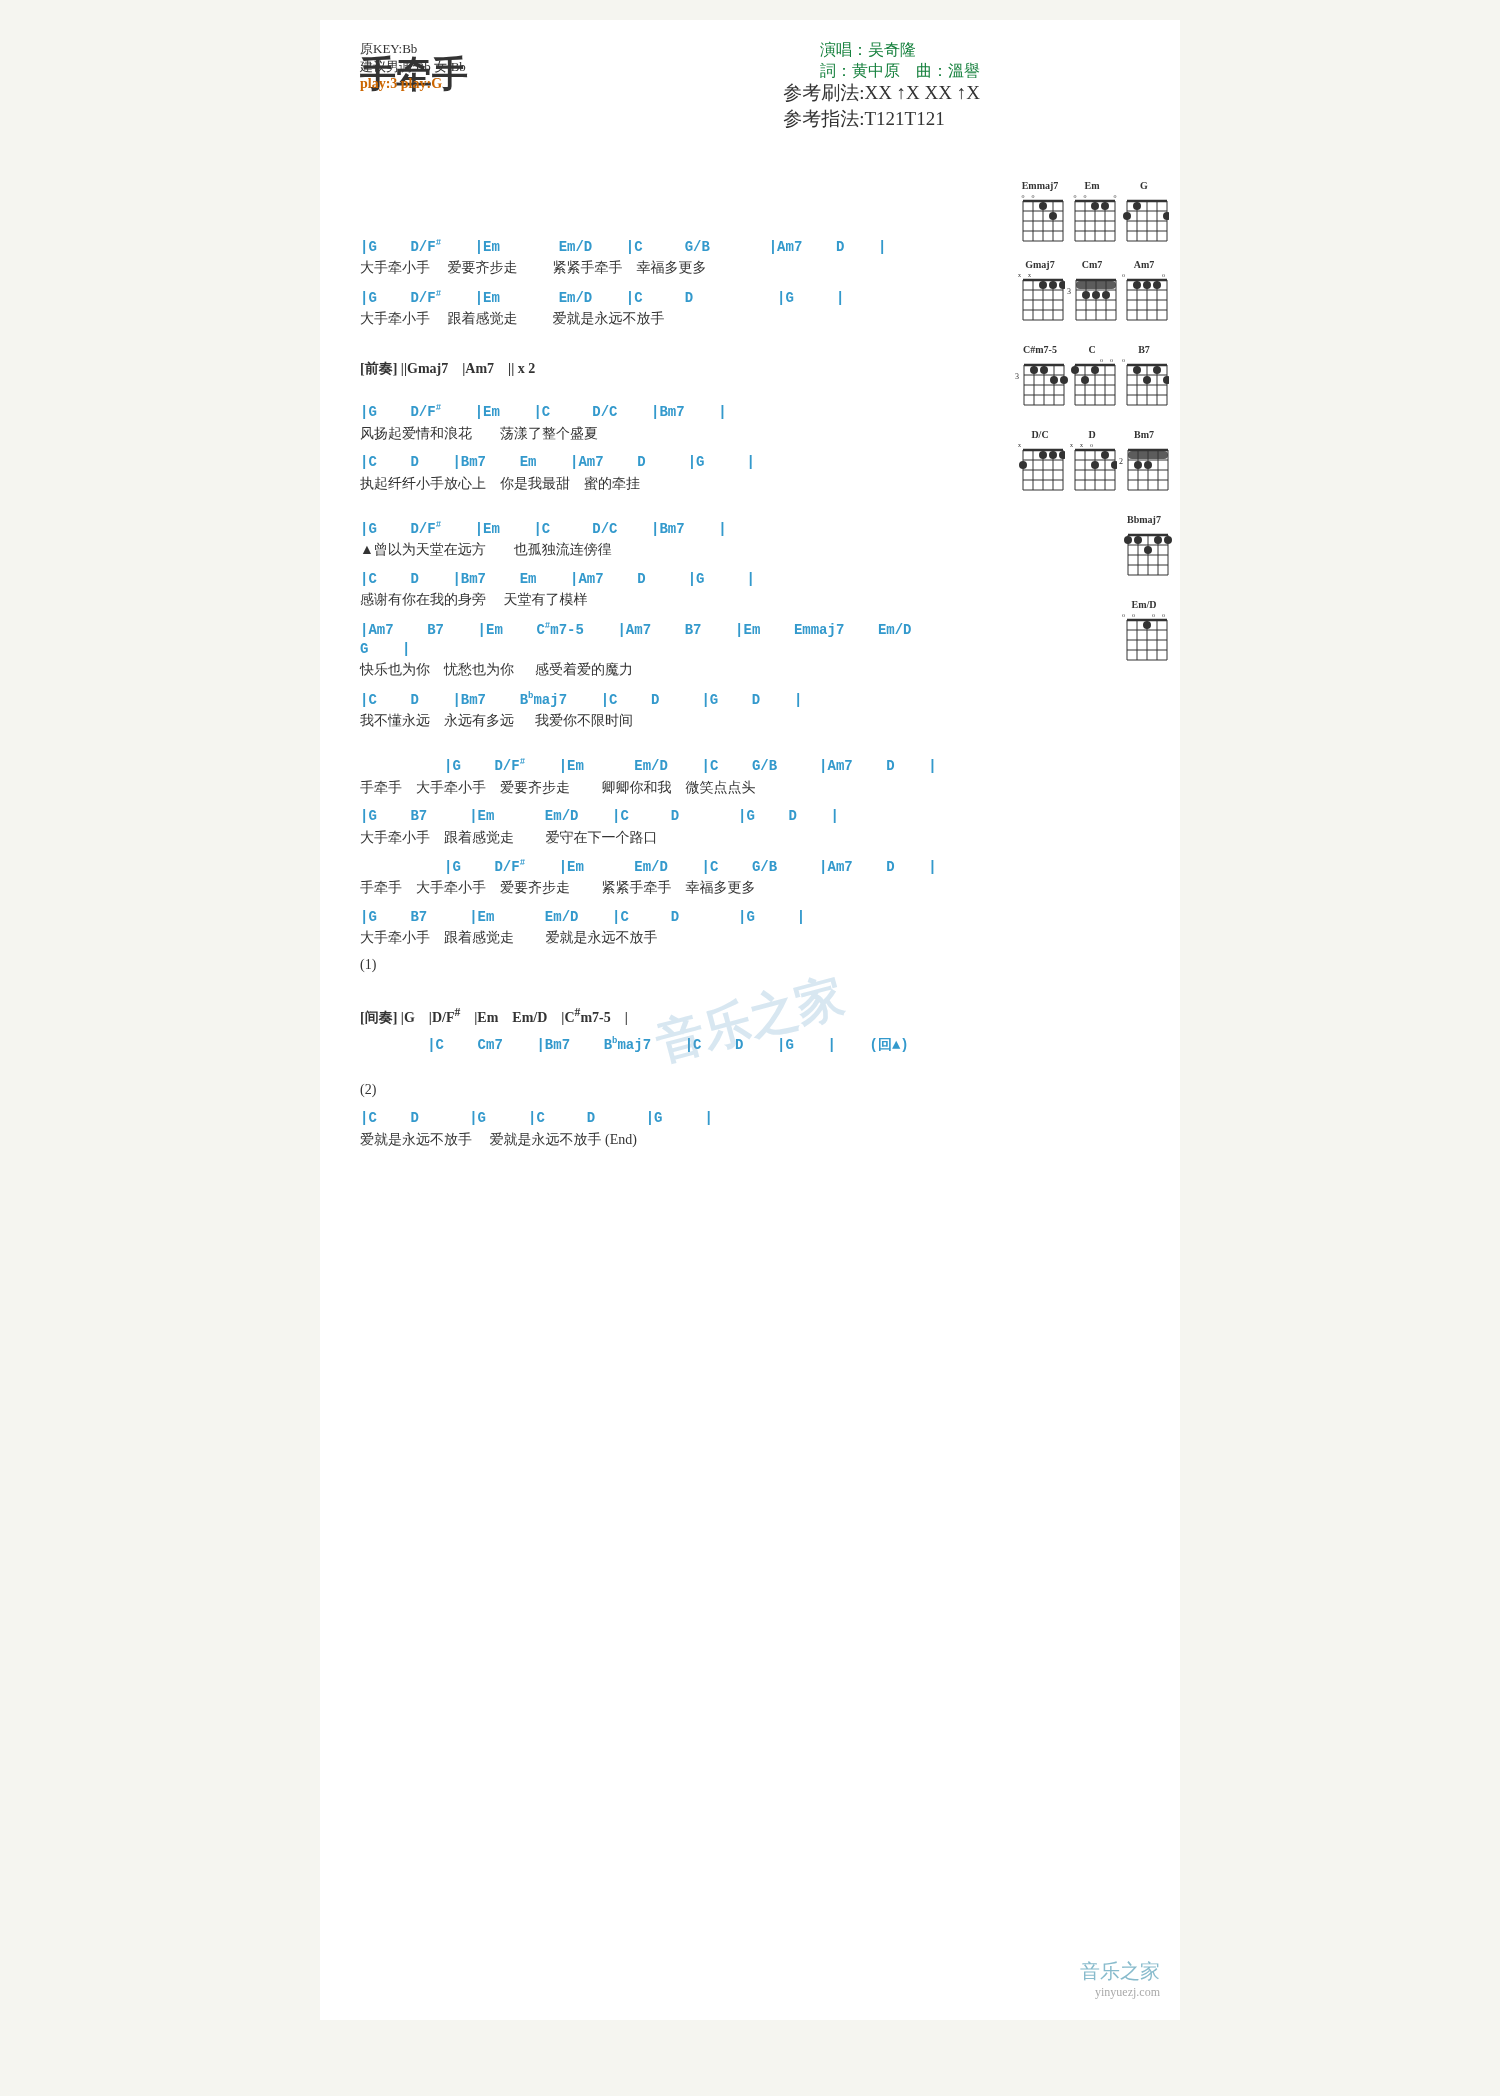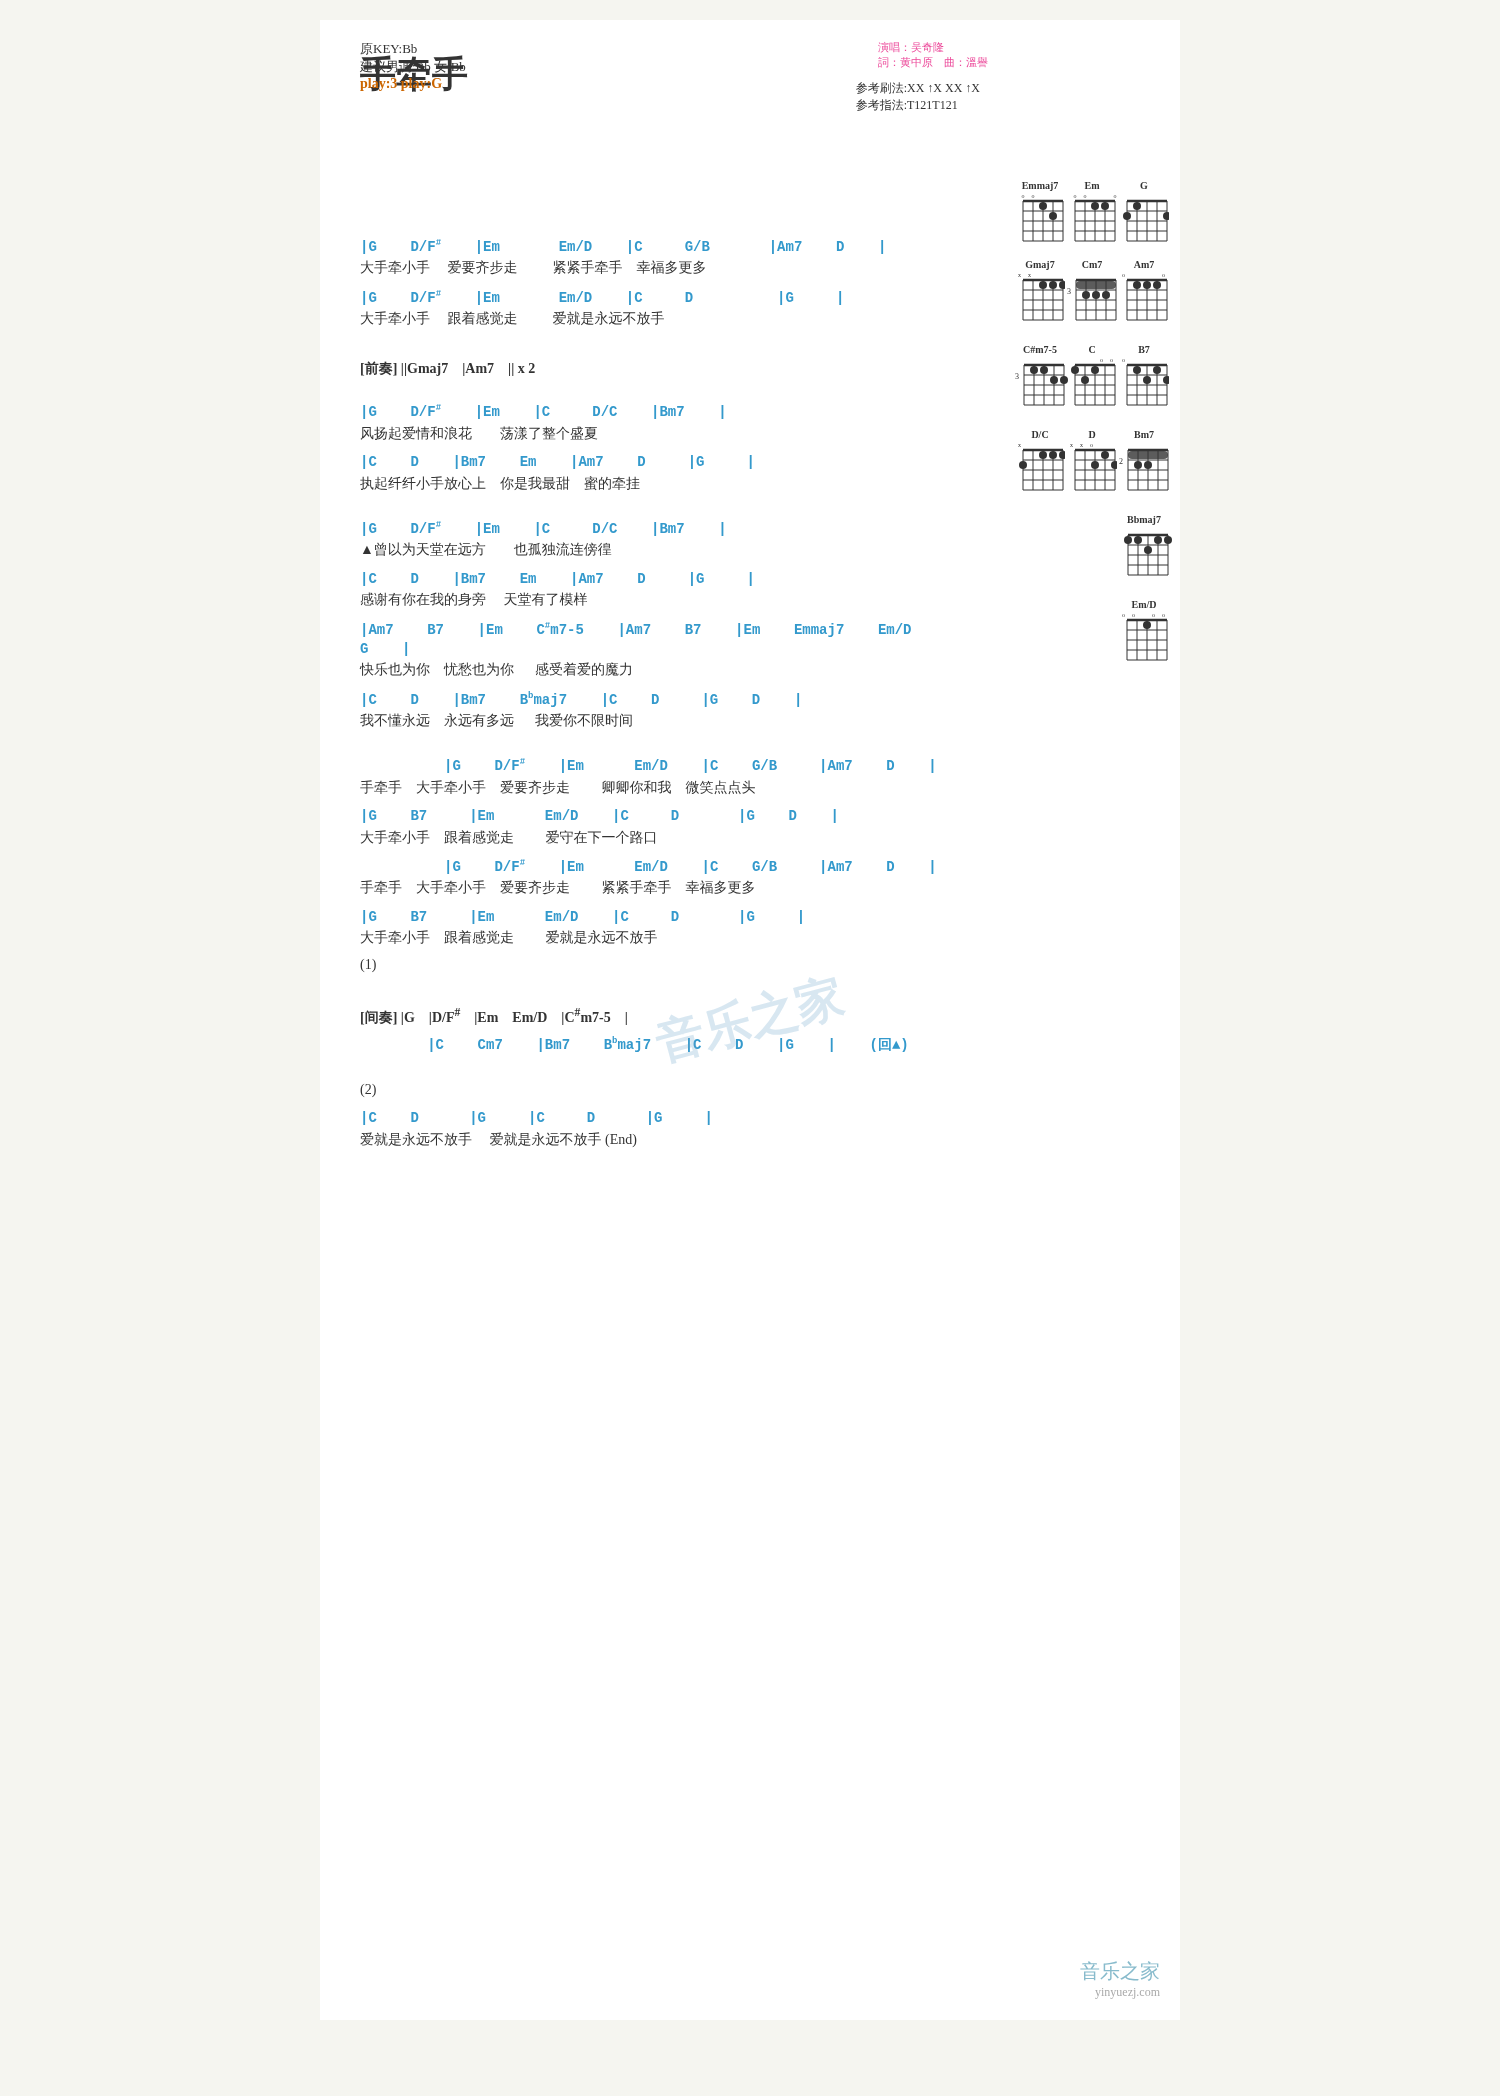--- a/index.html
+++ b/index.html
@@ -31,30 +31,30 @@
       font-size: 13px;
       color: #333;
     }
     .meta-left .capo {
       color: #cc6600;
       font-weight: bold;
       font-size: 14px;
     }
     .meta-right {
       position: absolute;
-      right: 192px;
+      right: 200px;
       top: 20px;
-      font-size: 11px;
-      color: #ec4899;
+      font-size: 16px;
+      color: #15803d;
     }
     .ref-info {
       position: absolute;
       right: 200px;
       top: 60px;
-      font-size: 12px;
+      font-size: 19px;
       color: #333;
     }
     .chord-diagrams {
       position: absolute;
       right: 10px;
       top: 160px;
       width: 180px;
     }
     .chord-row {
       display: flex;

